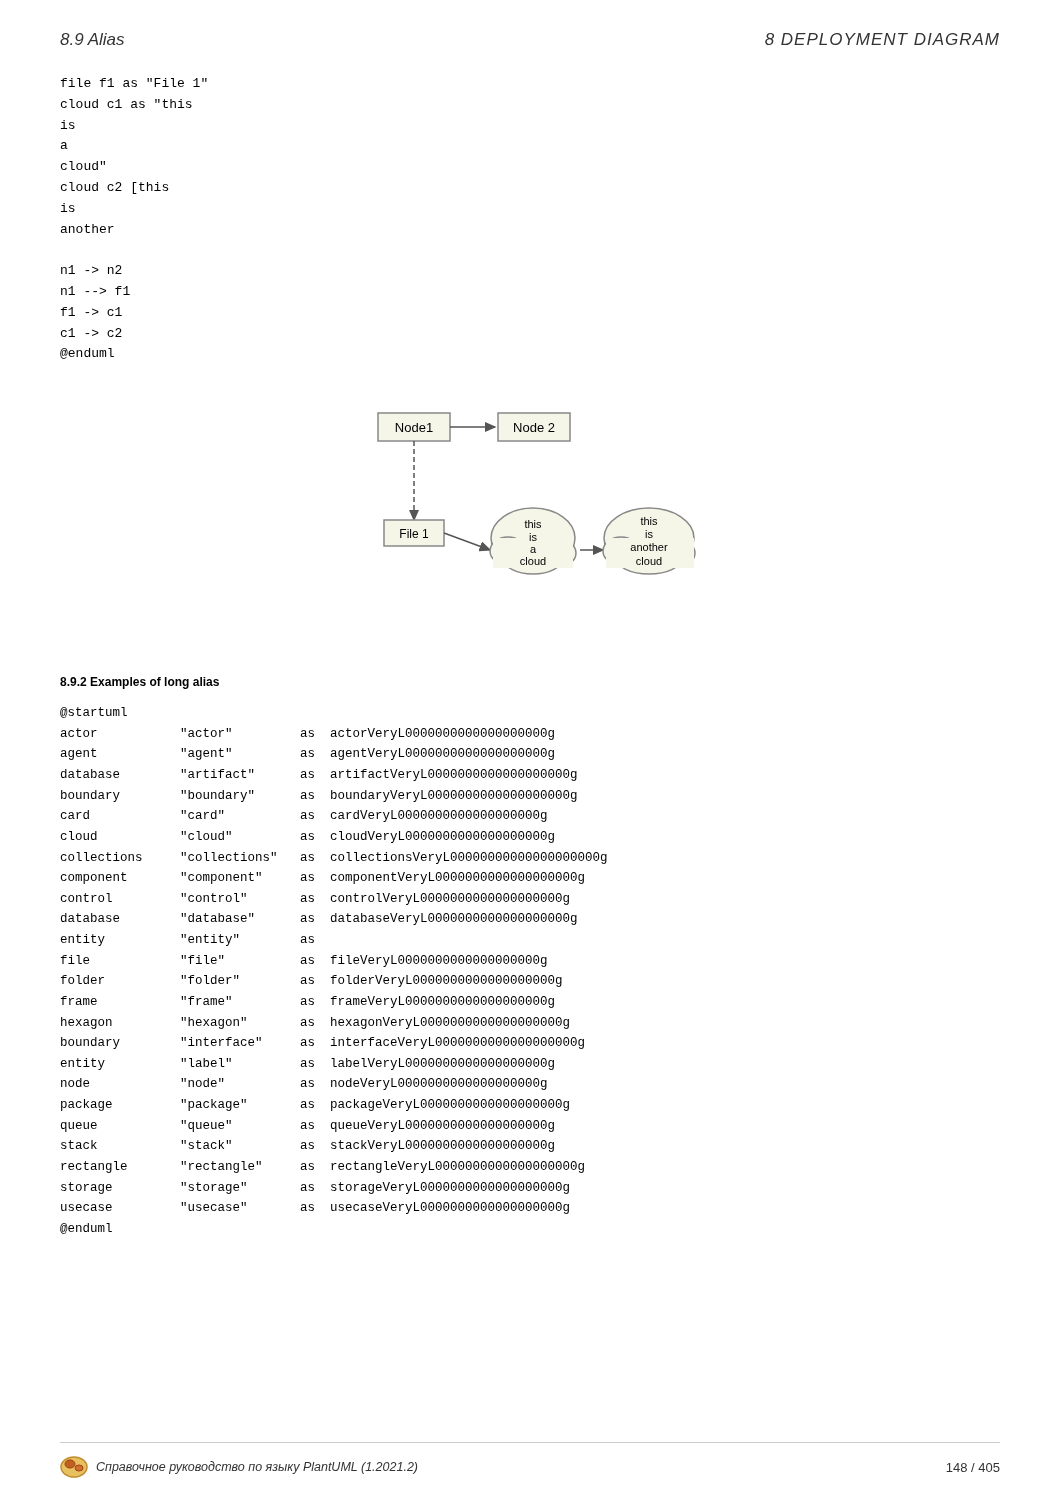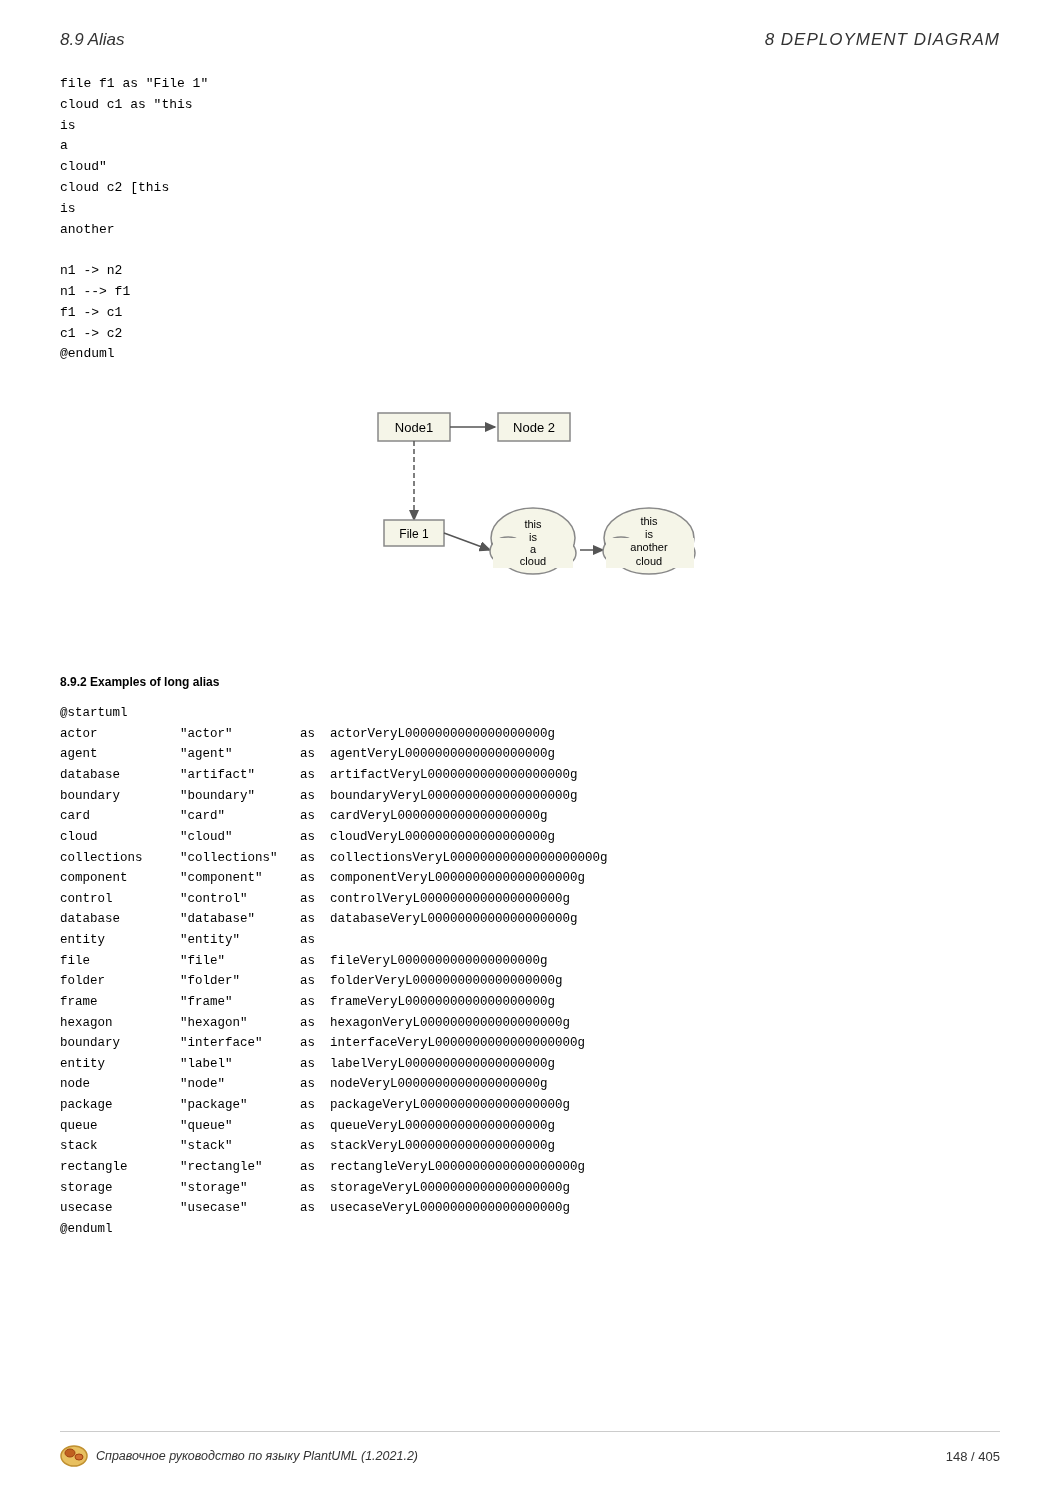--- a/index.html
+++ b/index.html
@@ -82,21 +82,21 @@
     }
 
     .col1 { width: 120px; }
     .col2 { width: 120px; }
     .col3 { width: 30px; }
     .col4 { flex: 1; }
 
     
     .footer {
       position: absolute;
-      bottom: 30px;
+      bottom: 19px;
       left: 60px;
       right: 60px;
       display: flex;
       align-items: center;
       justify-content: space-between;
       font-size: 13px;
       color: #333;
       border-top: 1px solid #ccc;
       padding-top: 10px;
       text-align: center;

